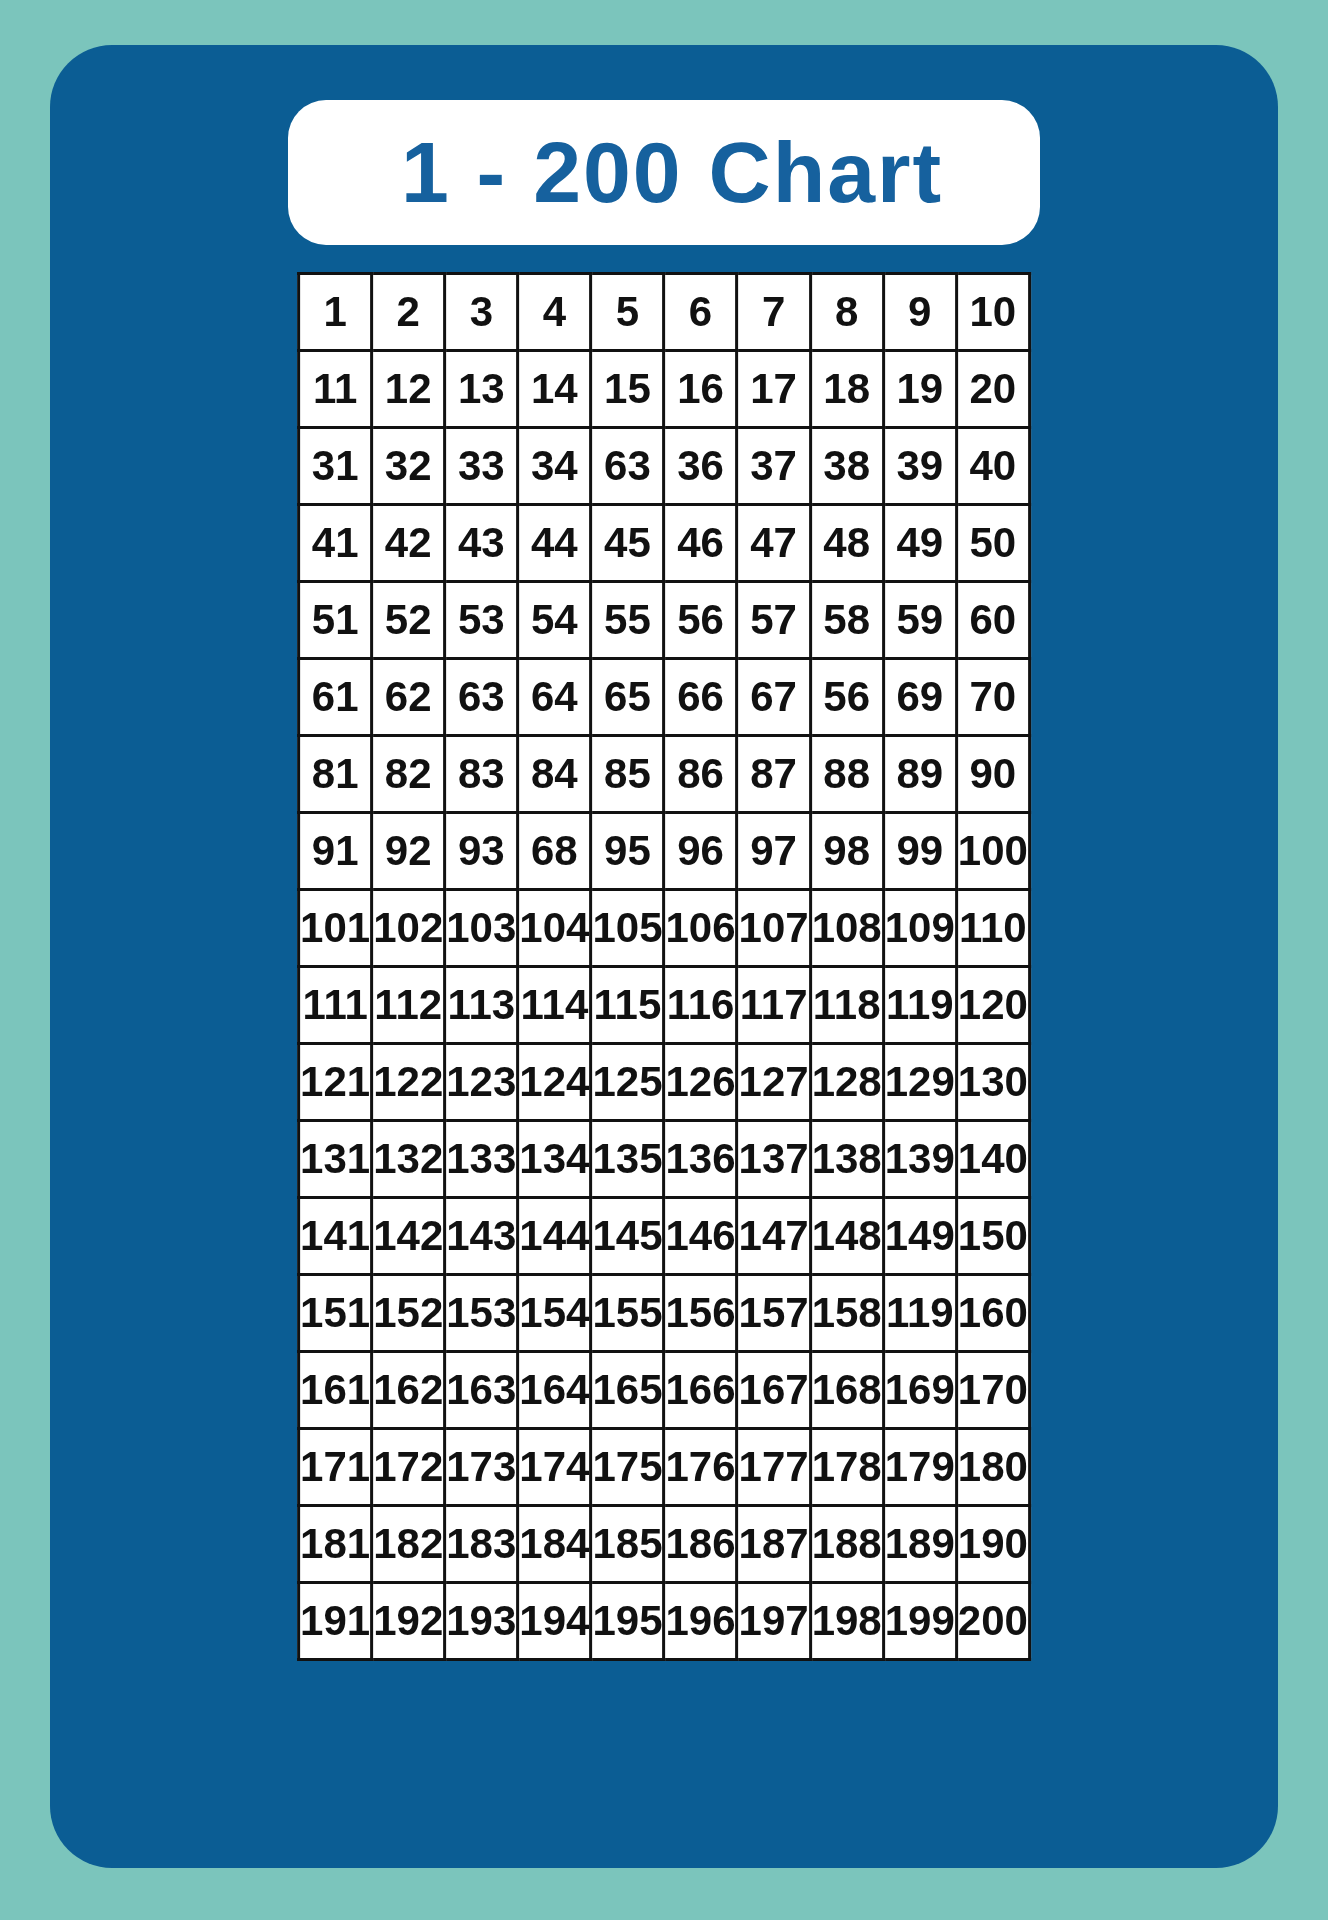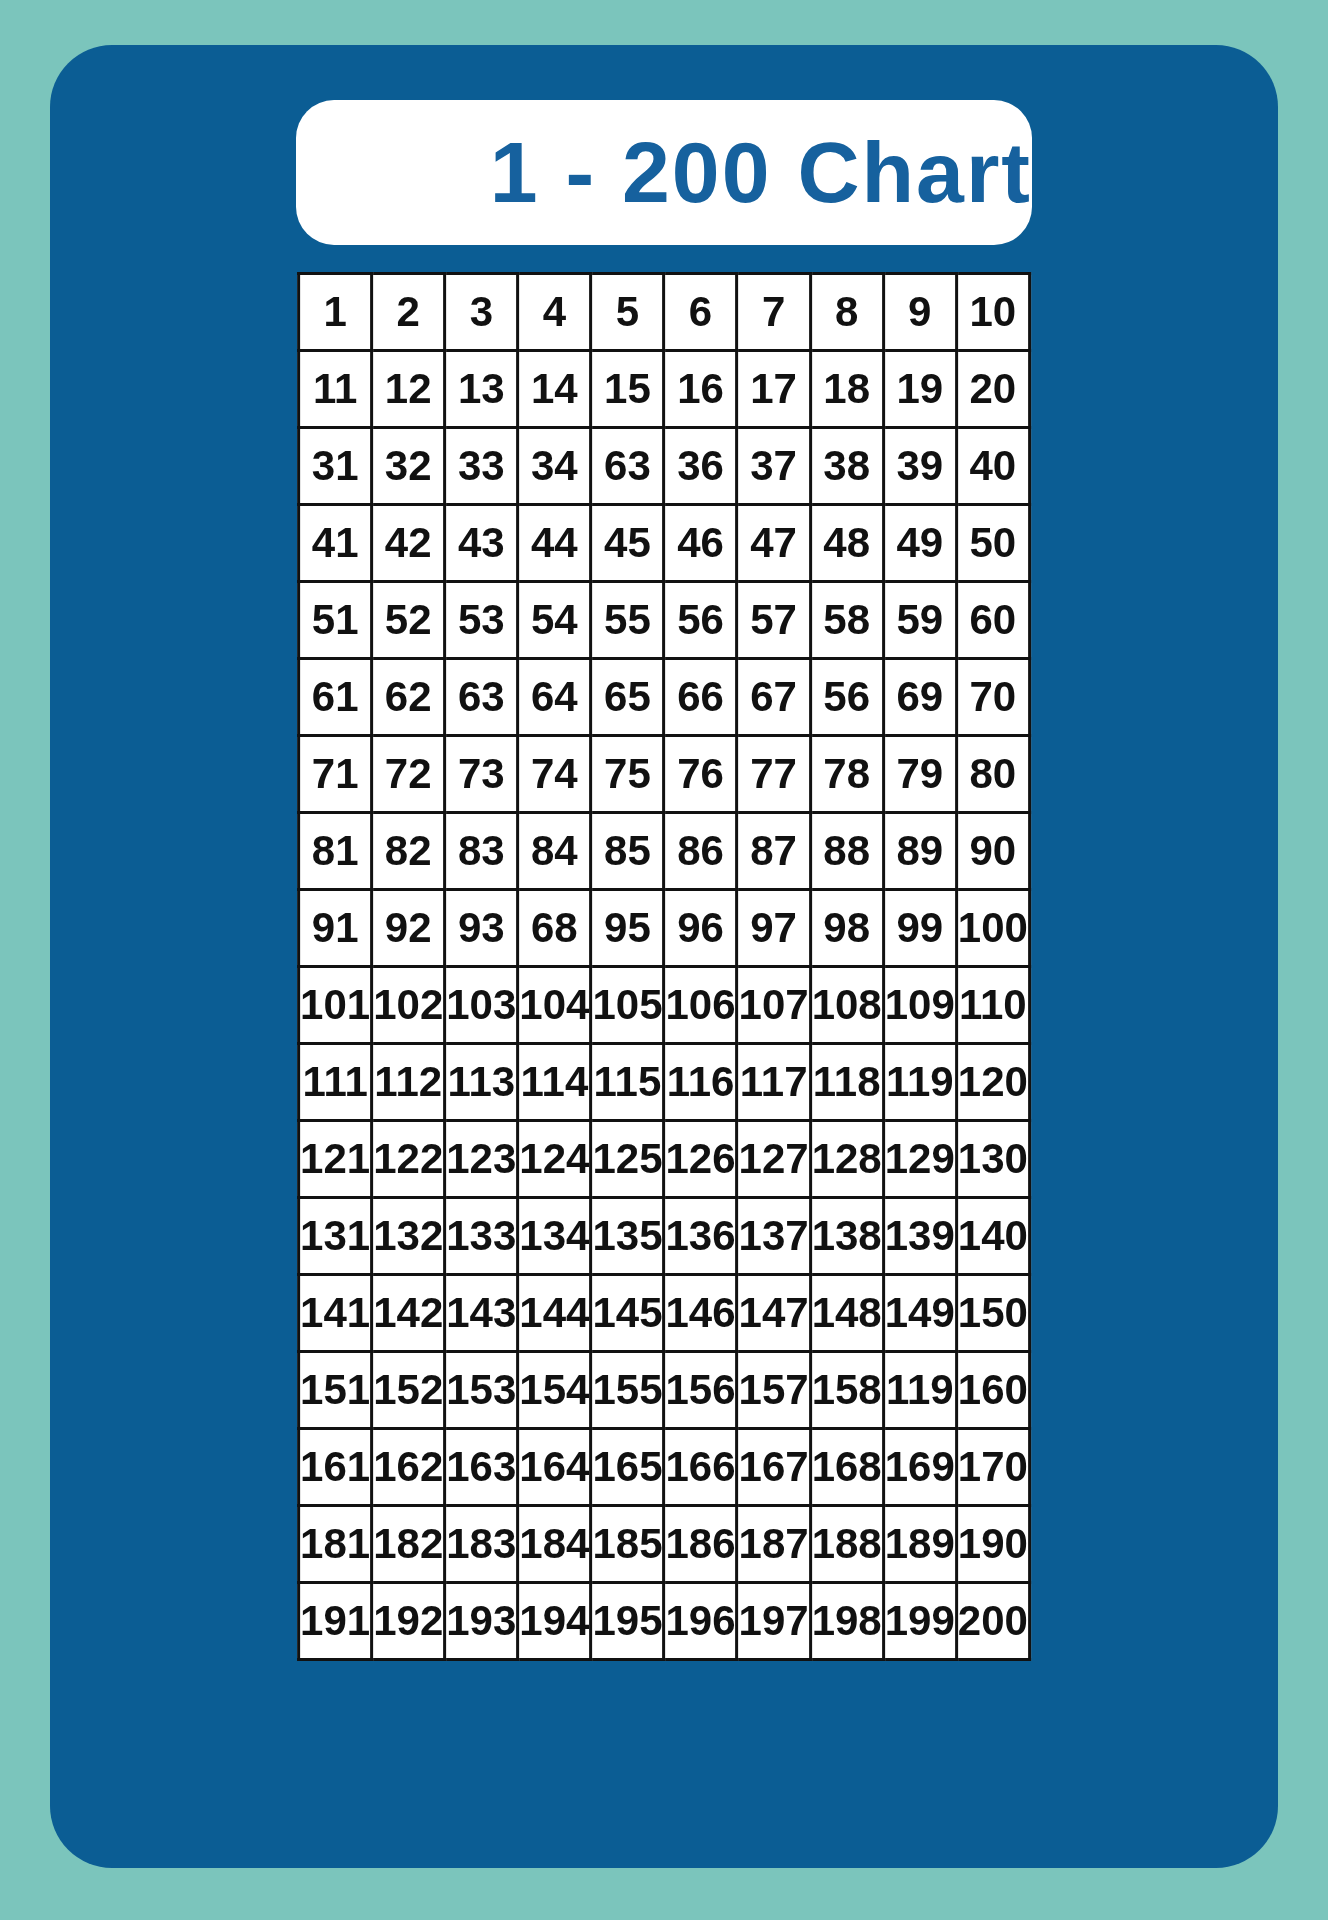--- a/index.html
+++ b/index.html
@@ -27,21 +27,22 @@
     position: absolute;
     top: 55px;
     left: 50%;
     transform: translateX(-50%);
     width: 736px;
     height: 145px;
     background: var(--banner-color, #ffffff);
     border-radius: 38px;
     display: flex;
     align-items: center;
-    justify-content: flex-end;
+    justify-content: center;
+    padding-left: 16px;
   }
   .title {
     margin: 0;
     font-size: 86px;
     font-weight: bold;
     letter-spacing: 2px;
     color: var(--title-color, #16619e);
     white-space: nowrap;
   }
   .grid-wrap {
@@ -143,32 +144,20 @@
             <td>63</td>
             <td>64</td>
             <td>65</td>
             <td>66</td>
             <td>67</td>
             <td>56</td>
             <td>69</td>
             <td>70</td>
           </tr>
           <tr>
-            <td>71</td>
-            <td>72</td>
-            <td>73</td>
-            <td>74</td>
-            <td>75</td>
-            <td>76</td>
-            <td>77</td>
-            <td>78</td>
-            <td>79</td>
-            <td>80</td>
-          </tr>
-          <tr>
             <td>81</td>
             <td>82</td>
             <td>83</td>
             <td>84</td>
             <td>85</td>
             <td>86</td>
             <td>87</td>
             <td>88</td>
             <td>89</td>
             <td>90</td>
@@ -263,20 +252,32 @@
             <td>163</td>
             <td>164</td>
             <td>165</td>
             <td>166</td>
             <td>167</td>
             <td>168</td>
             <td>169</td>
             <td>170</td>
           </tr>
           <tr>
+            <td>171</td>
+            <td>172</td>
+            <td>173</td>
+            <td>174</td>
+            <td>175</td>
+            <td>176</td>
+            <td>177</td>
+            <td>178</td>
+            <td>179</td>
+            <td>180</td>
+          </tr>
+          <tr>
             <td>181</td>
             <td>182</td>
             <td>183</td>
             <td>184</td>
             <td>185</td>
             <td>186</td>
             <td>187</td>
             <td>188</td>
             <td>189</td>
             <td>190</td>

